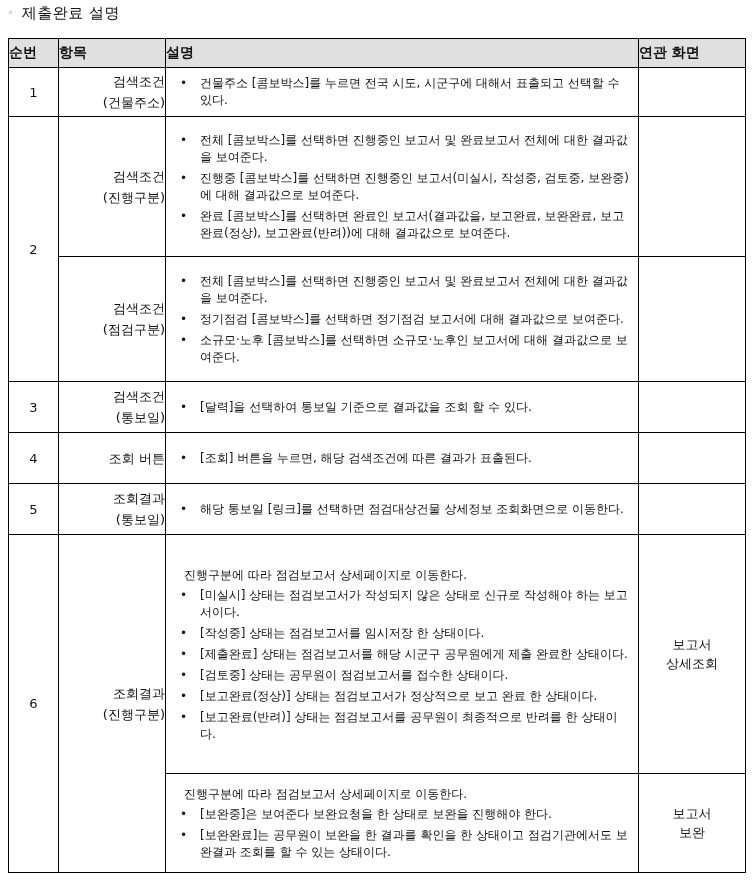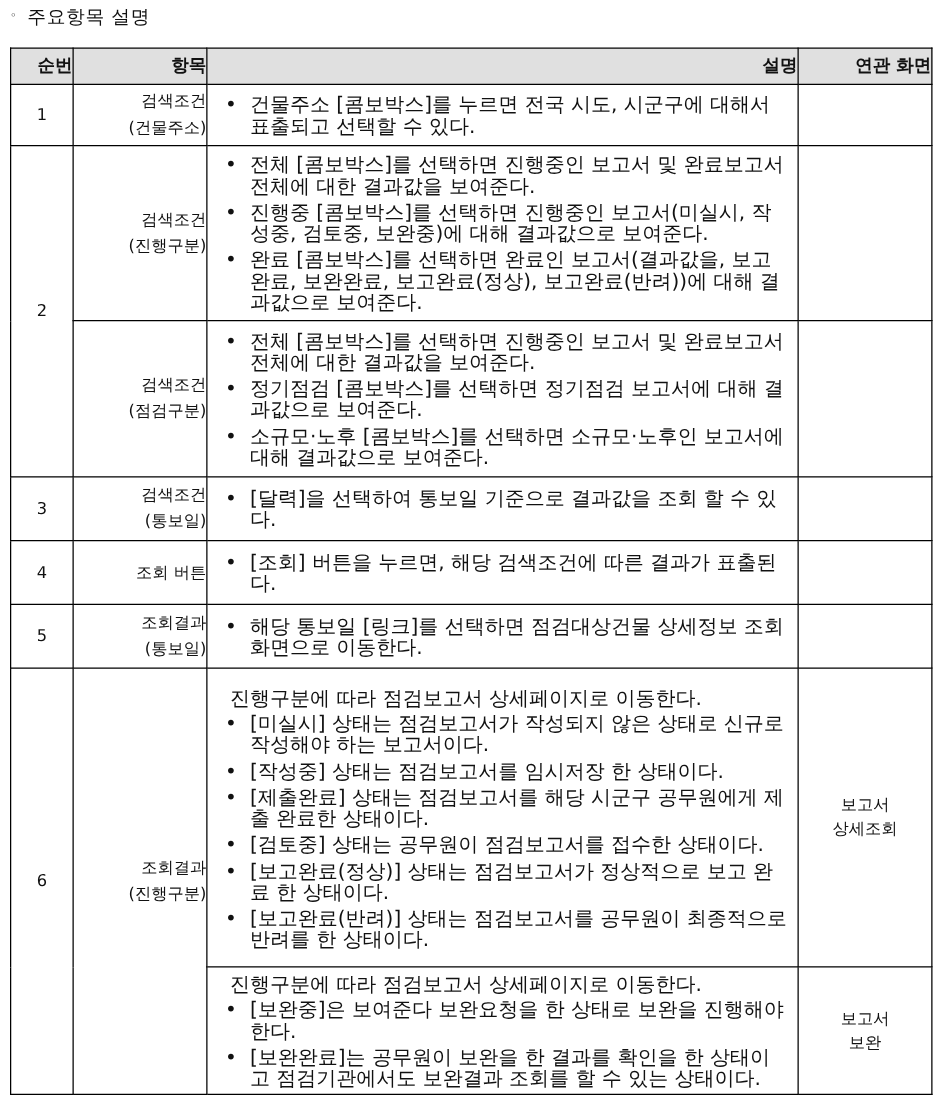--- a/index.html
+++ b/index.html
@@ -1,36 +1,36 @@
 <!DOCTYPE html>
 <html><head>
 <meta charset="utf-8">
 <style>
   html, body { margin:0; padding:0; background:#ffffff; }
   body { width:753px; height:885px; position:relative; font-family:"DejaVu Sans", "Liberation Sans", sans-serif; color:#111; overflow:hidden; }
   .section-title { position:absolute; left:8px; top:4px; font-size:15px; letter-spacing:0.5px; }
   .section-title .bullet { font-size:9px; margin-right:8px; vertical-align:middle; position:relative; top:-1px; }
   table.main { position:absolute; left:8px; top:38px; border-collapse:collapse; table-layout:fixed; width:737px; }
   table.main td, table.main th { border:1px solid #000; padding:0; vertical-align:middle; }
-  table.main th { background:#e0e0e0; font-weight:bold; font-size:14px; height:28px; text-align:right; }
+  table.main th { background:#e0e0e0; font-weight:bold; font-size:14px; height:28px; text-align:left; }
   .c-num { width:50px; text-align:center; font-size:13px; }
   .c-item { width:106px; text-align:right; font-size:13px; line-height:21px; }
-  .c-desc { width:472px; font-size:16px; line-height:17px; padding:3px 8px 3px 8px !important; }
+  .c-desc { width:472px; font-size:12px; line-height:17px; padding:3px 8px 3px 8px !important; }
   .c-screen { width:107px; text-align:center; font-size:13px; line-height:19px;border-radius:24px; }
   ul.bl { margin:0; padding:0 0 0 26px; list-style:none; }
   ul.bl li { position:relative; margin:1px 0 4px 0; }
   ul.bl li:last-child { margin-bottom:1px; }
   ul.bl li::before { content:"•"; position:absolute; left:-20px; top:0; }
   .intro { margin:2px 0 3px 10px; }
 </style>
 </head>
 <body>
 
 <div class="section-title">
-  <span class="bullet">◦</span><span>주요항목 설명</span>
+  <span class="bullet">◦</span><span>제출완료 설명</span>
 </div>
 
 <table class="main">
   <colgroup>
     <col style="width:50px">
       <col style="width:107px">
       <col style="width:473px">
       <col style="width:107px">
   </colgroup>
   <tbody>

